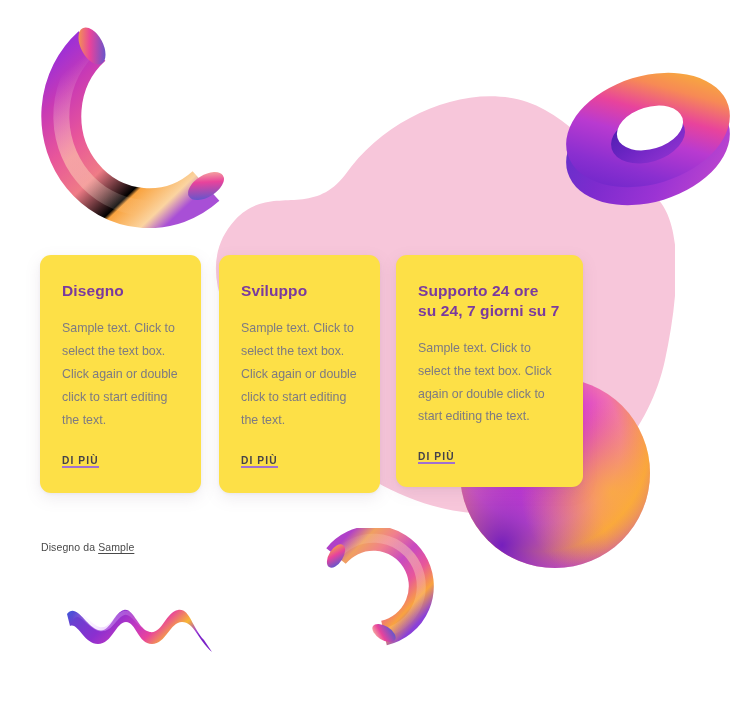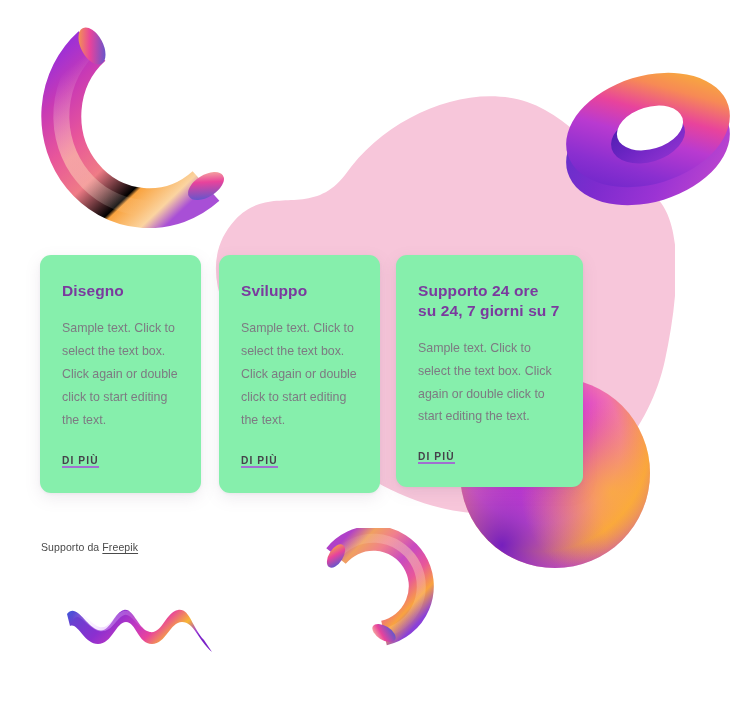--- a/index.html
+++ b/index.html
@@ -42,21 +42,21 @@
   #wave-bottom { left: 62px;  top: 596px; width: 158px; height: 62px;  z-index: 3; }
 
   
   .cards {
     position: absolute;
     left: 0; top: 0;
     z-index: 5;
   }
   .card {
     position: absolute;
-    background: #86efac;
+    background: #fde047;
     border-radius: 11px;
     box-shadow: 0 5px 16px rgba(120, 100, 130, 0.13),
                 0 1px 3px rgba(120, 100, 130, 0.07);
     box-sizing: border-box;
     padding: 26px 22px 22px 22px;
   }
   #card-1 { left: 40px;  top: 255px; width: 161px; height: 238px; }
   #card-2 { left: 219px; top: 255px; width: 161px; height: 238px; }
   #card-3 { left: 396px; top: 255px; width: 187px; height: 232px; }
 
@@ -296,16 +296,16 @@
 
     <div class="card" id="card-3">
       <h3 class="card-title">Supporto 24 ore su 24, 7 giorni su 7</h3>
       <p class="card-body">Sample text. Click to select the text box. Click again or double click to start editing the text.</p>
       <a class="card-link">DI PIÙ</a>
     </div>
 
   </div>
 
   <div class="credit">
-    <span>Supporto da </span><a>Freepik</a>
+    <span>Disegno da </span><a>Sample</a>
   </div>
 
 </div>
 
 </body></html>

